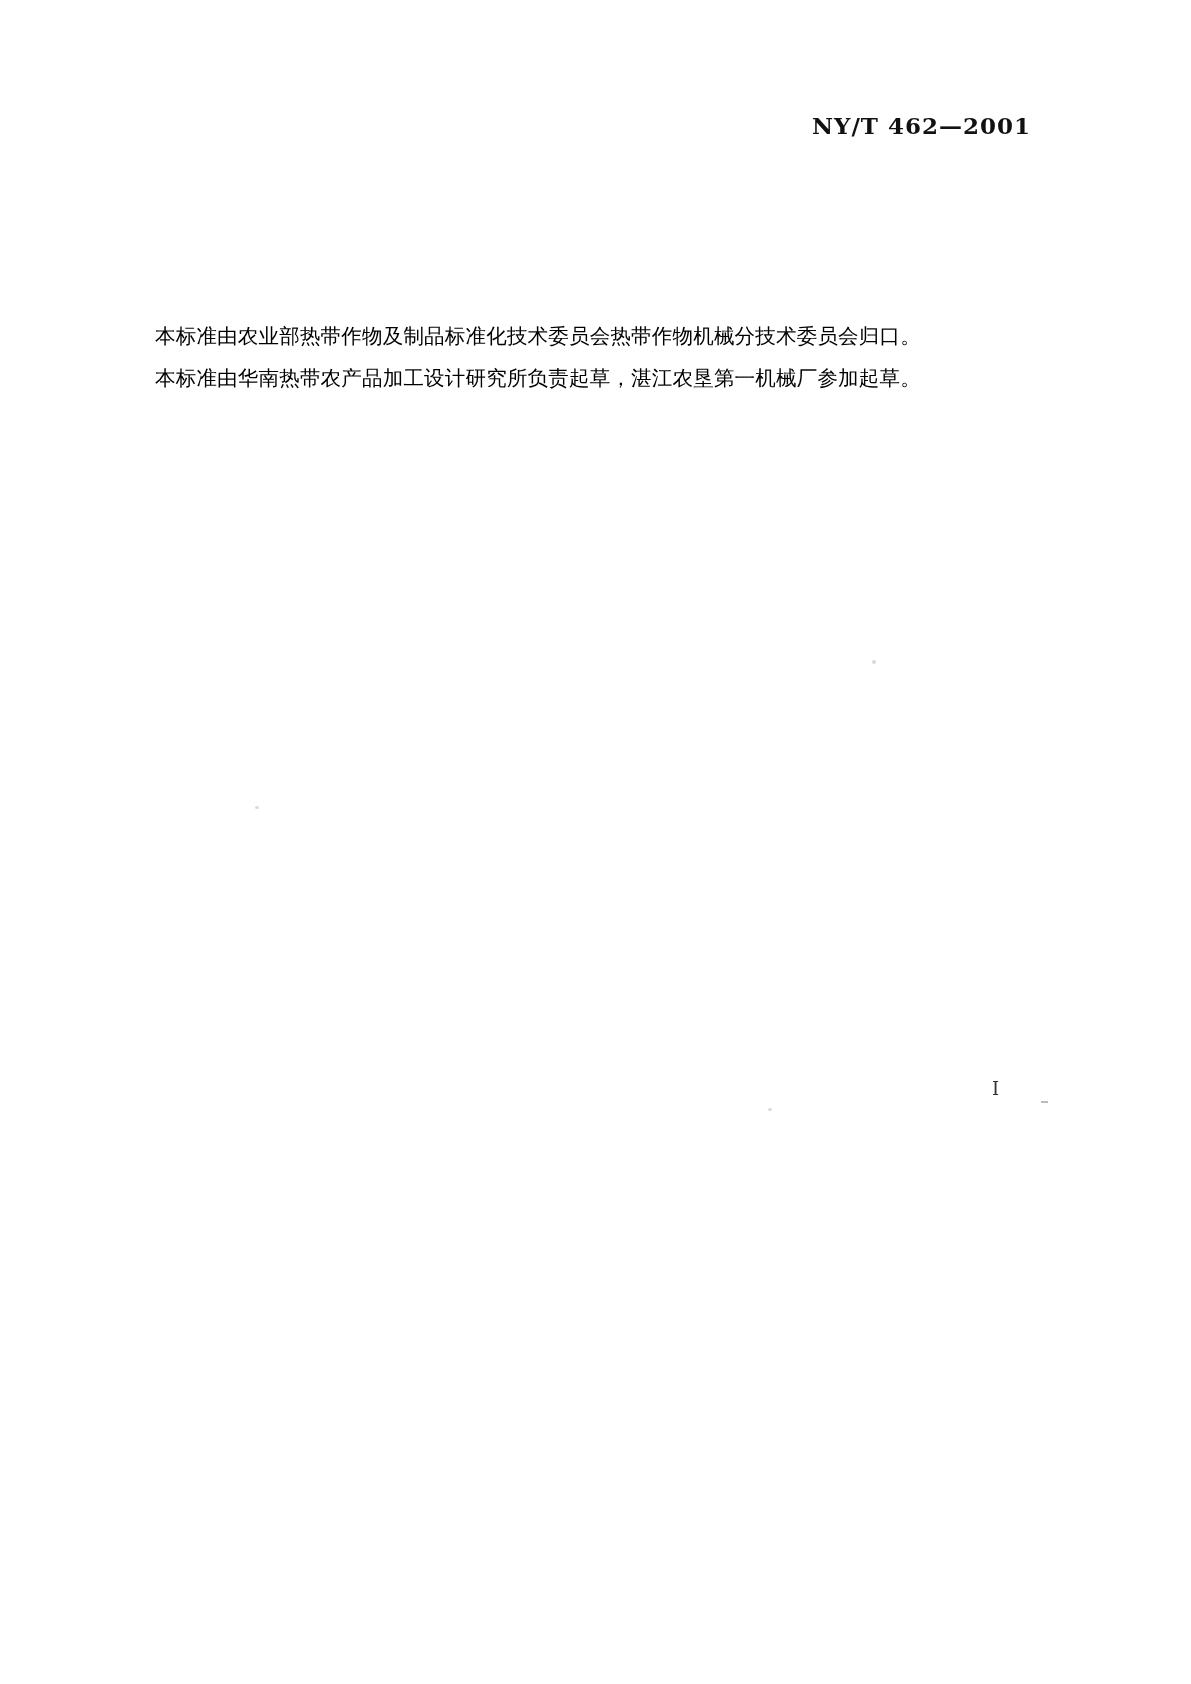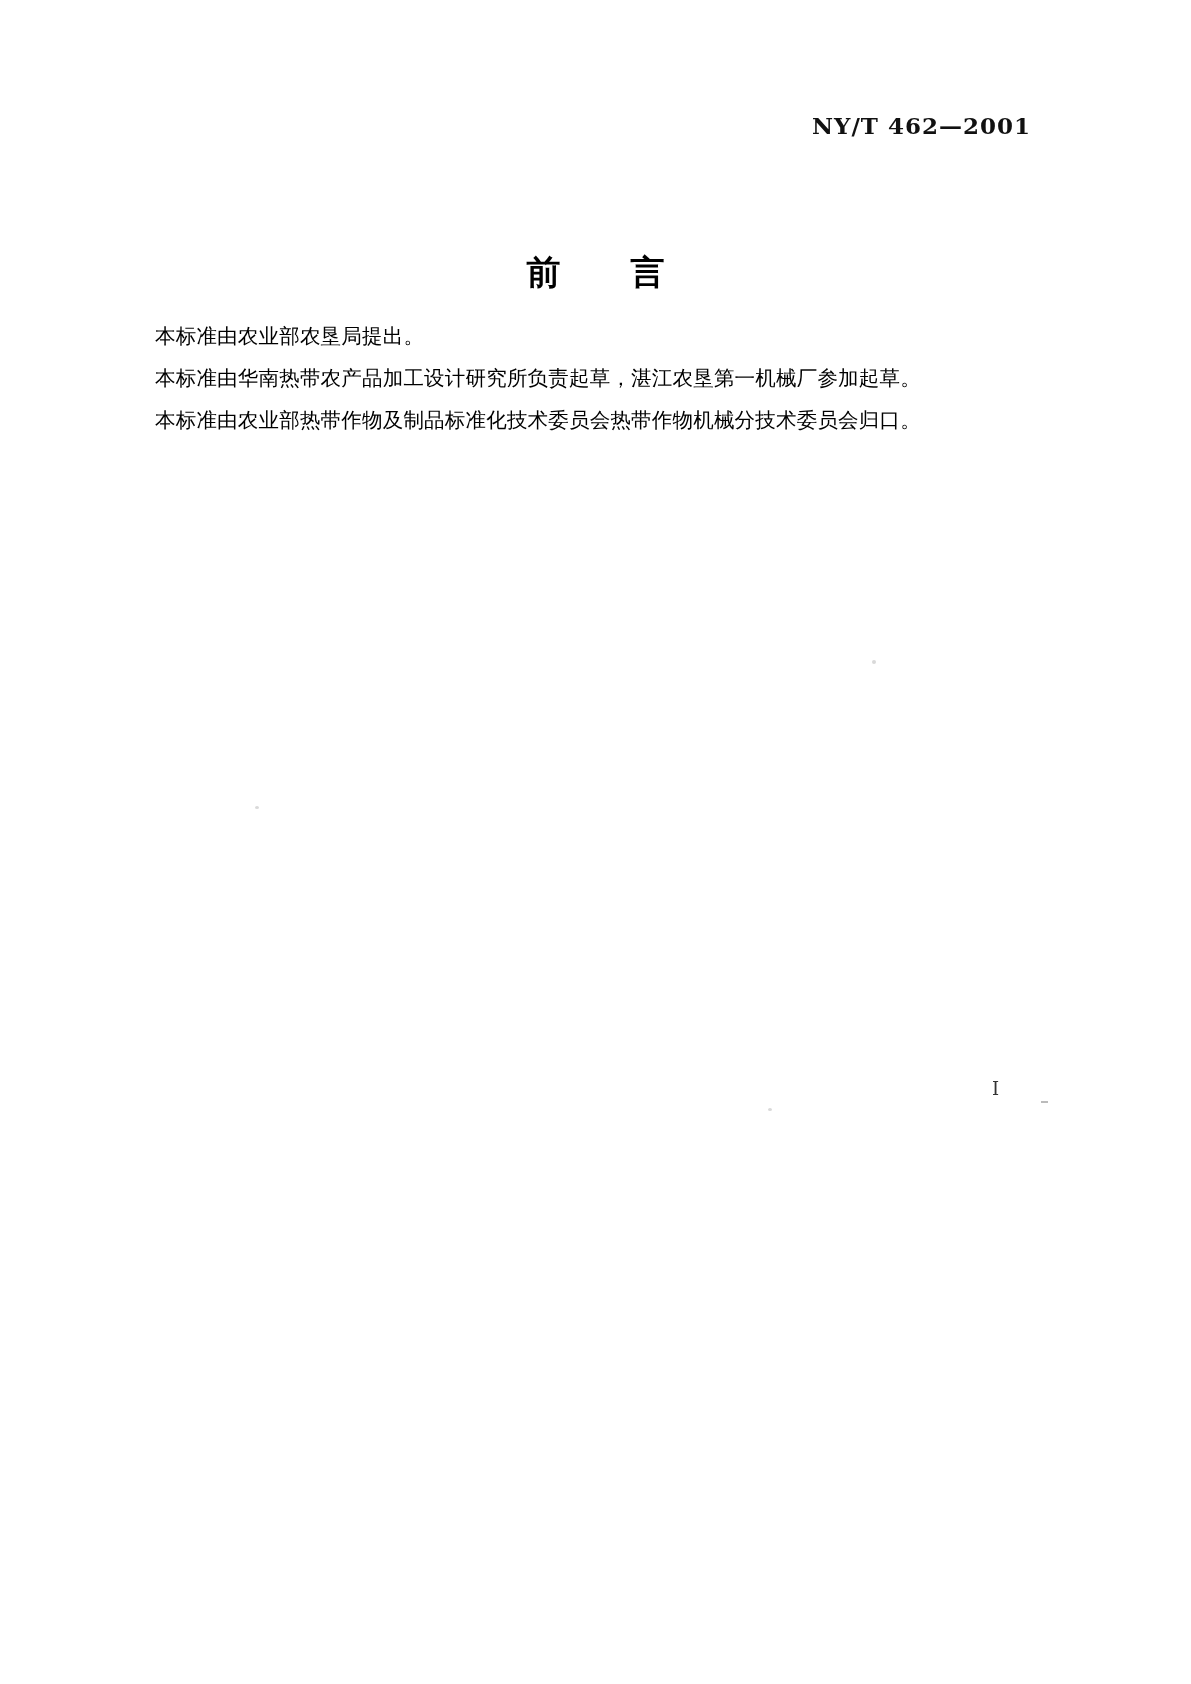--- a/index.html
+++ b/index.html
@@ -93,28 +93,24 @@
     background: #bbbbbb;
   }
 </style>
 </head>
 <body>
 
 <div class="page">
 
   <div class="std-number">NY/T 462—2001</div>
 
-  <div class="doc-title">
-    <span>前</span><span class="gap"></span><span>言</span>
-  </div>
 
   <div class="foreword">
-    <p>本标准由农业部农垦局提出。</p>
+    <p>本标准由农业部热带作物及制品标准化技术委员会热带作物机械分技术委员会归口。</p>
     <p>本标准由华南热带农产品加工设计研究所负责起草，湛江农垦第一机械厂参加起草。</p>
-    <p>本标准由农业部热带作物及制品标准化技术委员会热带作物机械分技术委员会归口。</p>
   </div>
 
   <div class="speck s1"></div>
   <div class="speck s2"></div>
   <div class="speck s3"></div>
 
   <div class="page-number">I</div>
   <div class="corner-tick"></div>
 
 </div>

